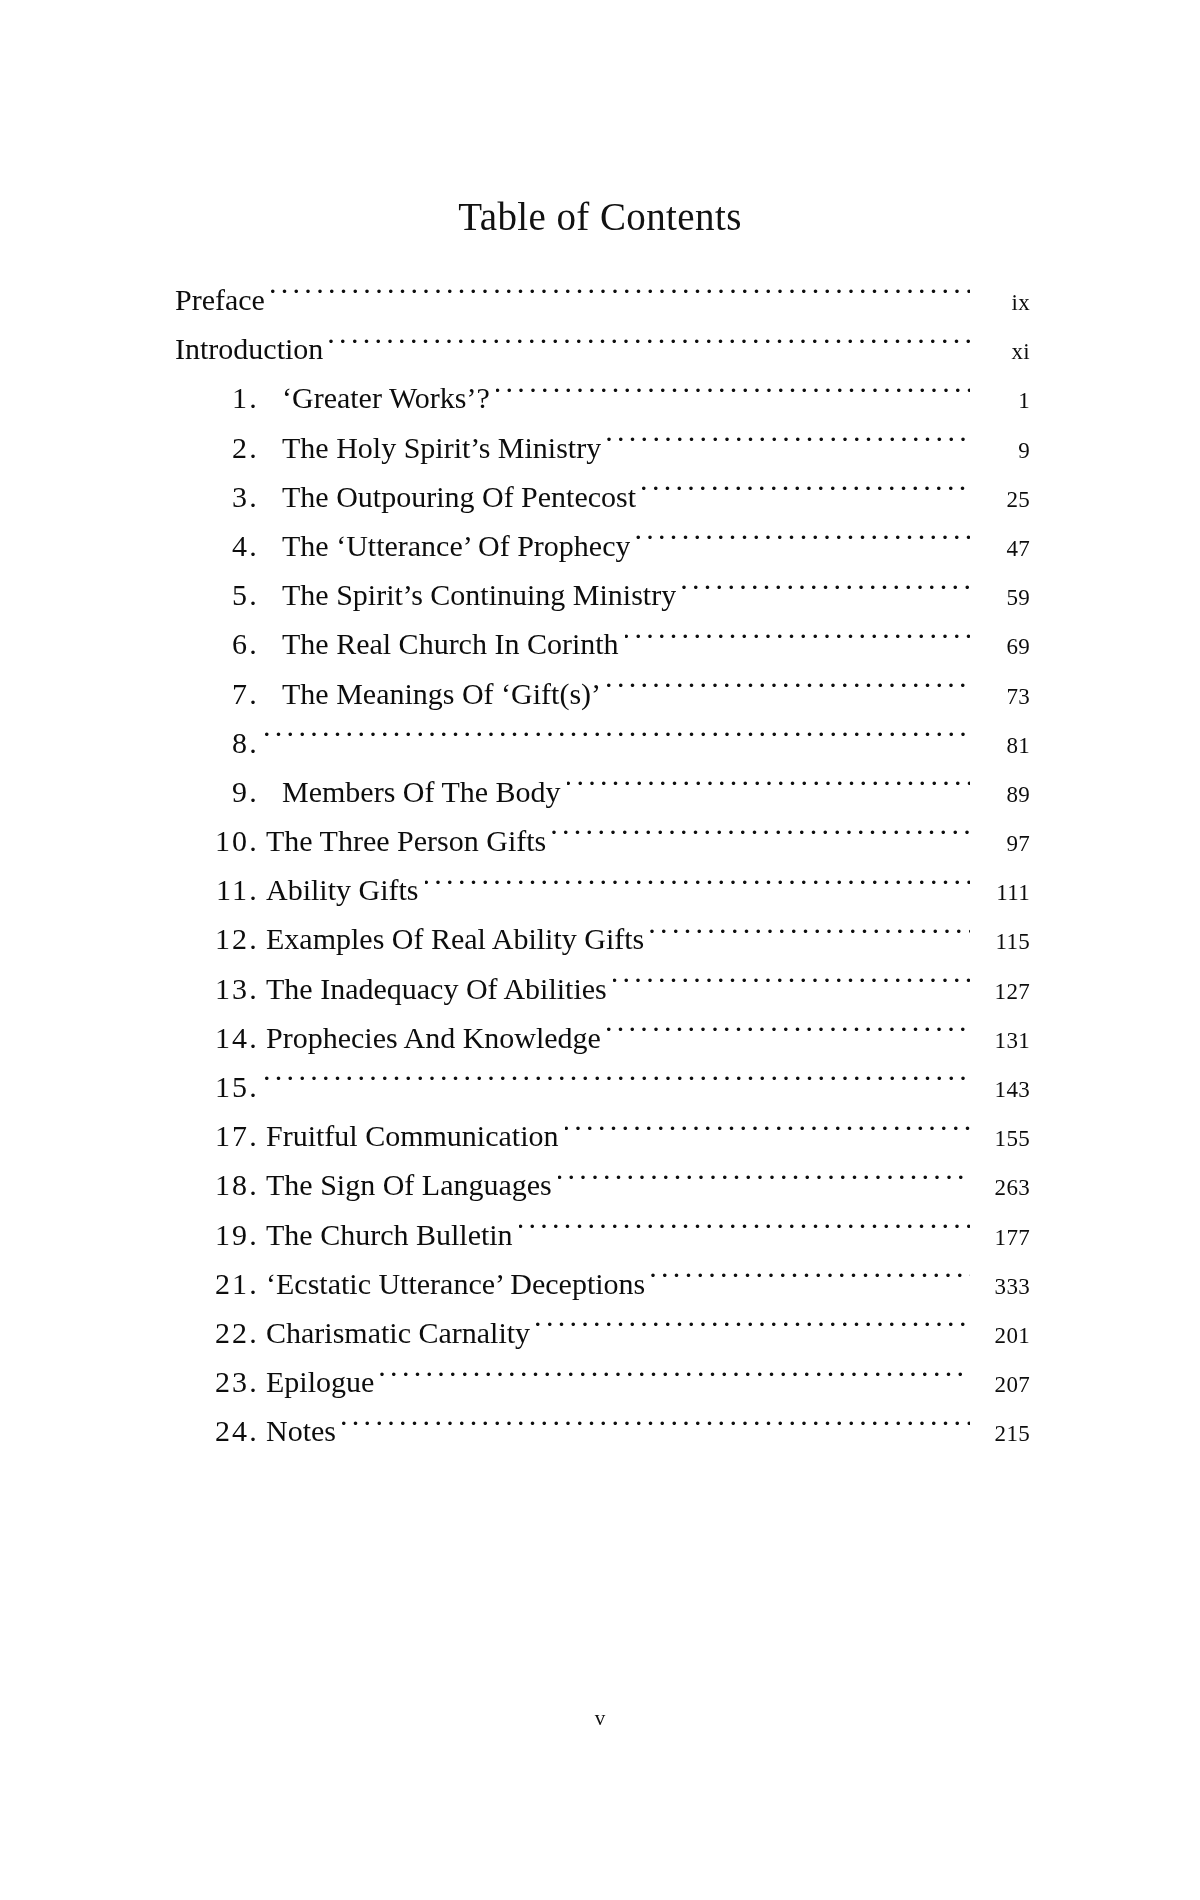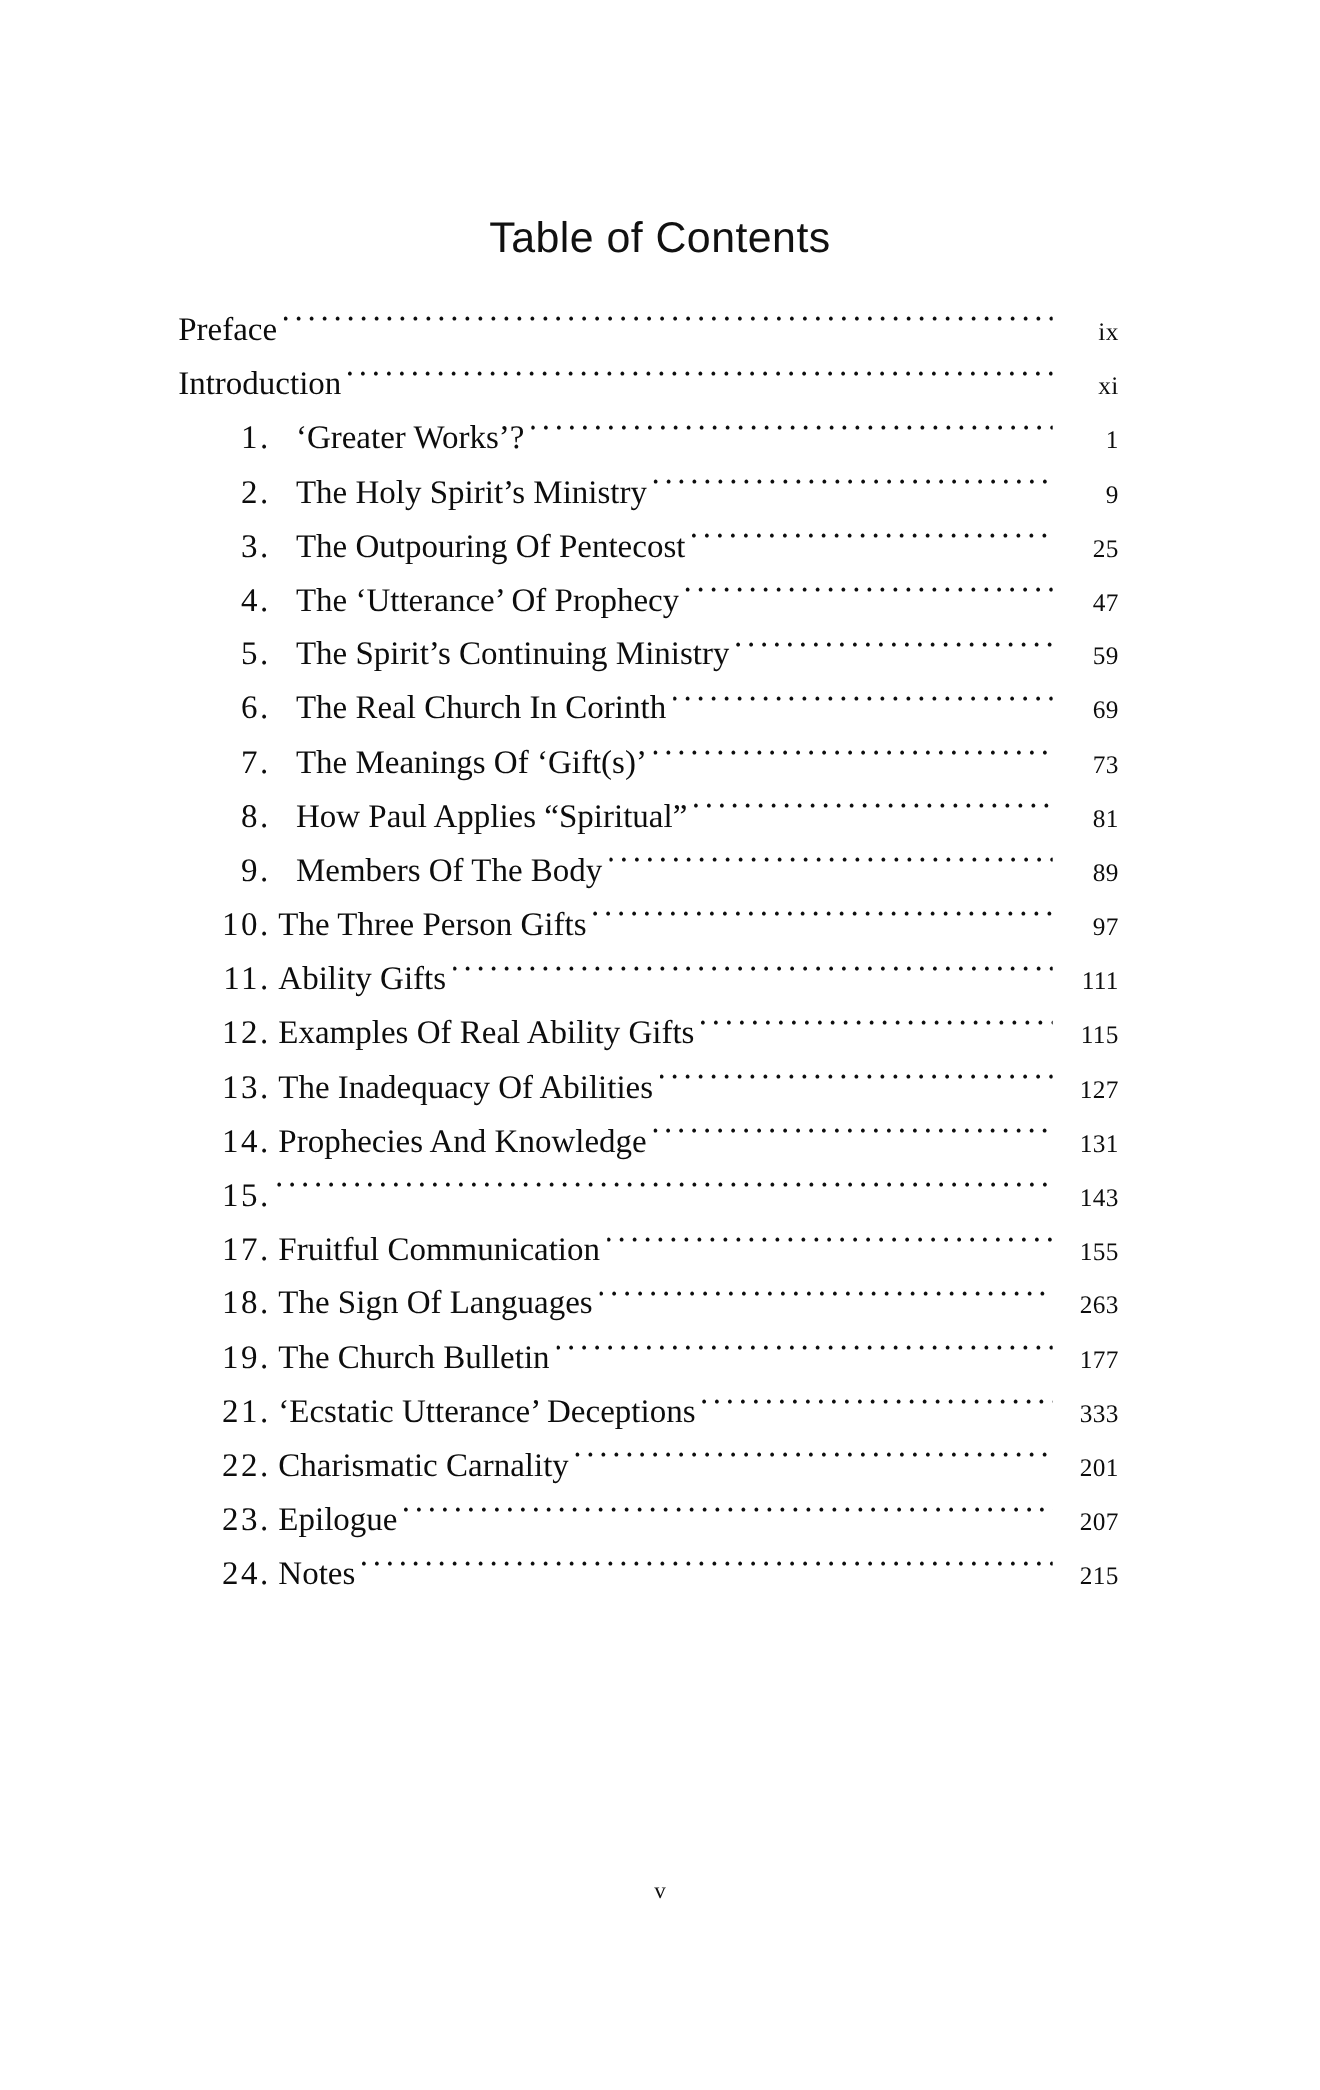--- a/index.html
+++ b/index.html
@@ -21,34 +21,34 @@
     box-sizing: border-box;
   }
 
   
   .toc-title {
     position: absolute;
     top: 196px;
     left: 0;
     width: 1200px;
     text-align: center;
-    font-family: Liberation Sans, sans-serif;
+    font-family: Liberation Serif, serif;
     font-size: 39px;
     font-weight: normal;
     letter-spacing: 0.4px;
     line-height: 1.1;
     margin: 0;
     color: #111111;
   }
 
   
   .toc-body {
     position: absolute;
     top: 275px;
-    left: 162px;
+    left: 175px;
     width: 855px;
   }
 
   .toc-row {
     display: flex;
     align-items: baseline;
     width: 100%;
     height: 49.2px;
     font-size: 30px;
     line-height: 49.2px;
@@ -175,21 +175,20 @@
         <span class="pageno">69</span>
       </div>
       <div class="toc-row single">
         <span class="num">7.</span>
         <span class="label">The Meanings Of ‘Gift(s)’</span>
         <span class="leader"></span>
         <span class="pageno">73</span>
       </div>
       <div class="toc-row single">
         <span class="num">8.</span>
-        <span class="label">How Paul Applies “Spiritual”</span>
         <span class="leader"></span>
         <span class="pageno">81</span>
       </div>
       <div class="toc-row single">
         <span class="num">9.</span>
         <span class="label">Members Of The Body</span>
         <span class="leader"></span>
         <span class="pageno">89</span>
       </div>
       <div class="toc-row double">

